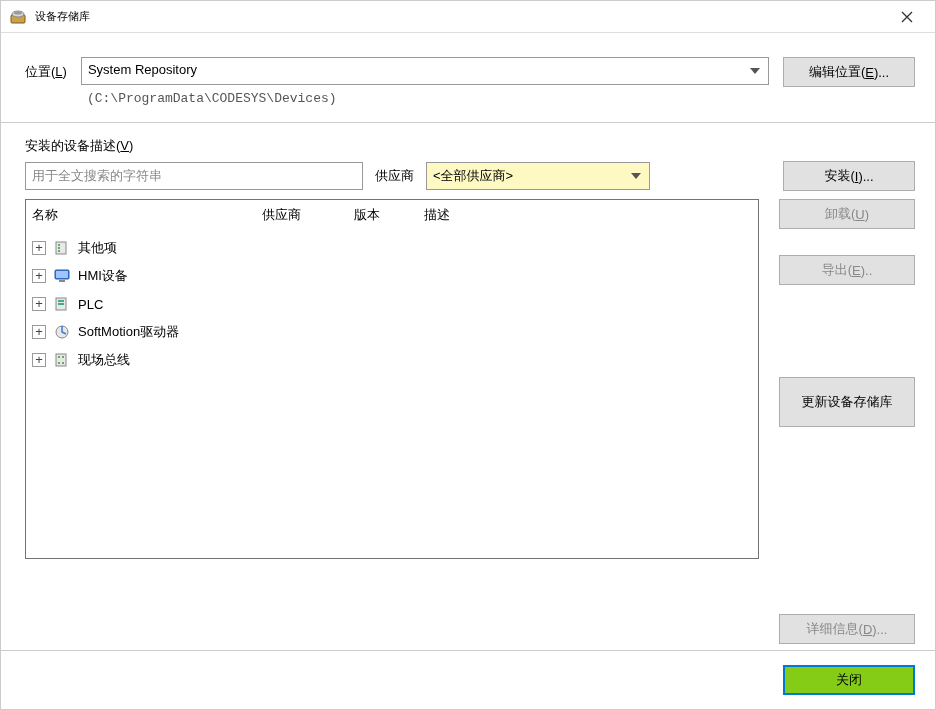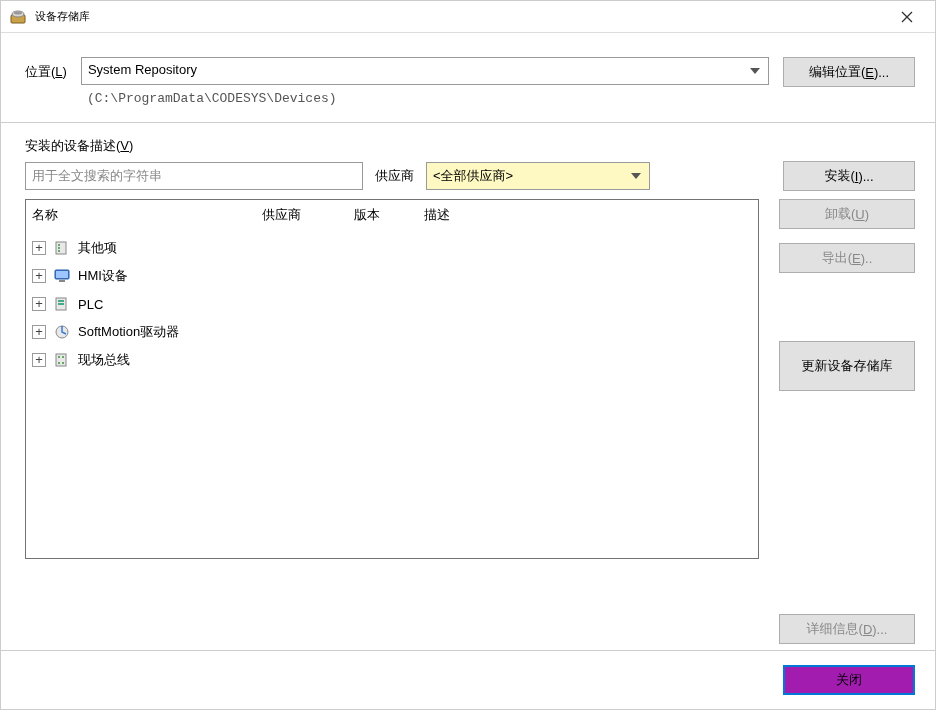--- a/index.html
+++ b/index.html
@@ -12,21 +12,21 @@
 .content { flex: 1; display: flex; flex-direction: column; }
 .top-area { padding: 24px 20px 16px 24px; display: flex; gap: 14px; align-items: flex-start; }
 .location-label { color: #000; padding-top: 6px; }
 .location-label u { text-decoration: underline; }
 .loc-center { flex: 1; }
 .combo { width: 100%; height: 28px; border: 1px solid #999; background: #fff; padding: 4px 26px 4px 6px; position: relative; color: #000; }
 .combo::after { content: ''; position: absolute; right: 8px; top: 50%; transform: translateY(-50%); border-left: 5px solid transparent; border-right: 5px solid transparent; border-top: 6px solid #555; }
 .path-text { color: #555; padding: 6px 0 0 6px; font-family: Liberation Mono, monospace; }
 .btn { height: 30px; min-width: 132px; background: #e1e1e1; border: 1px solid #adadad; color: #000; display: flex; align-items: center; justify-content: center; padding: 0 10px; cursor: default; }
 .btn.disabled { color: #888; }
-.btn.primary { background: #a21caf; border: 2px solid #0078d7; }
+.btn.primary { background: #84cc16; border: 2px solid #0078d7; }
 hr.sep { border: none; border-top: 1px solid #ccc; margin: 0; }
 .main-area { flex: 1; padding: 14px 20px 6px 24px; display: flex; flex-direction: column; }
 .section-label { color: #000; margin-bottom: 6px; }
 .section-label u { text-decoration: underline; }
 .row1 { display: flex; align-items: center; gap: 10px; }
 .searchbox { flex: 0 0 338px; height: 28px; border: 1px solid #999; padding: 4px 6px; color: #888; background: #fff; }
 .supplier-label { color: #000; padding: 0 2px; }
 .supplier-combo { flex: 0 0 224px; height: 28px; border: 1px solid #999; background: #fef9c3; padding: 4px 26px 4px 6px; position: relative; color: #000; }
 .supplier-combo::after { content: ''; position: absolute; right: 8px; top: 50%; transform: translateY(-50%); border-left: 5px solid transparent; border-right: 5px solid transparent; border-top: 6px solid #555; }
 .row1-spacer { flex: 1; }
@@ -36,21 +36,21 @@
 .th { color: #000; padding: 2px 6px; }
 .th-name { width: 230px; }
 .th-vendor { width: 92px; }
 .th-ver { width: 70px; }
 .th-desc { flex: 1; }
 .tree { padding: 4px 4px; }
 .node { display: flex; align-items: center; height: 28px; gap: 3px; }
 .expander { width: 14px; height: 14px; border: 1px solid #9a9a9a; display: flex; align-items: center; justify-content: center; font-size: 10px; line-height: 1; color: #444; background: #fff; margin-left: 2px; margin-right: 4px;}
 .expander span { position: relative; top: -1px; }
 .node .icon { width: 18px; height: 18px; margin-right: 4px; }
-.side-buttons { display: flex; flex-direction: column; gap: 14px; width: 136px; justify-content: center; }
+.side-buttons { display: flex; flex-direction: column; gap: 26px; width: 136px; justify-content: center; }
 .side-buttons .spacer-big { flex: 1; }
 .bottom-bar { border-top: 1px solid #ccc; padding: 14px 20px 14px 24px; display: flex; justify-content: flex-end; }
 svg { display: block; }
 .update-btn { height: 50px; text-align: center; line-height: 1.3; padding: 7px 8px; }
 </style>
 </head>
 <body>
 
 <div class="window">
 

